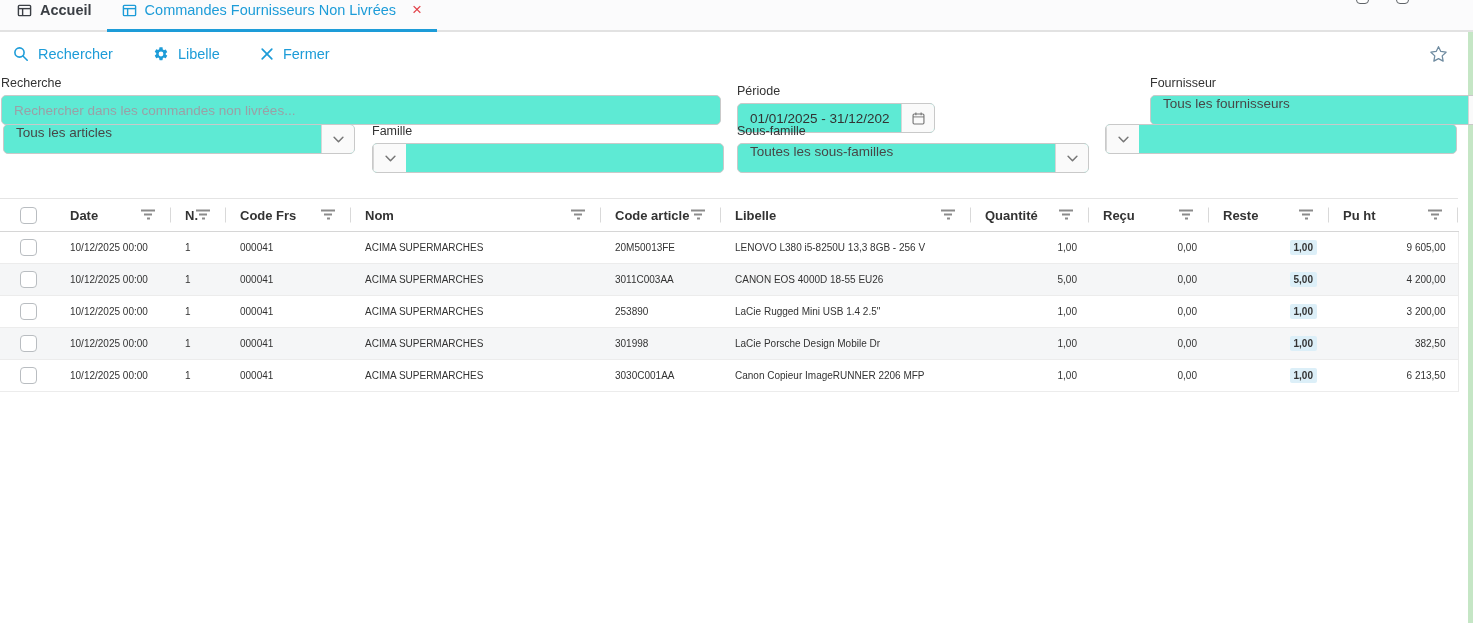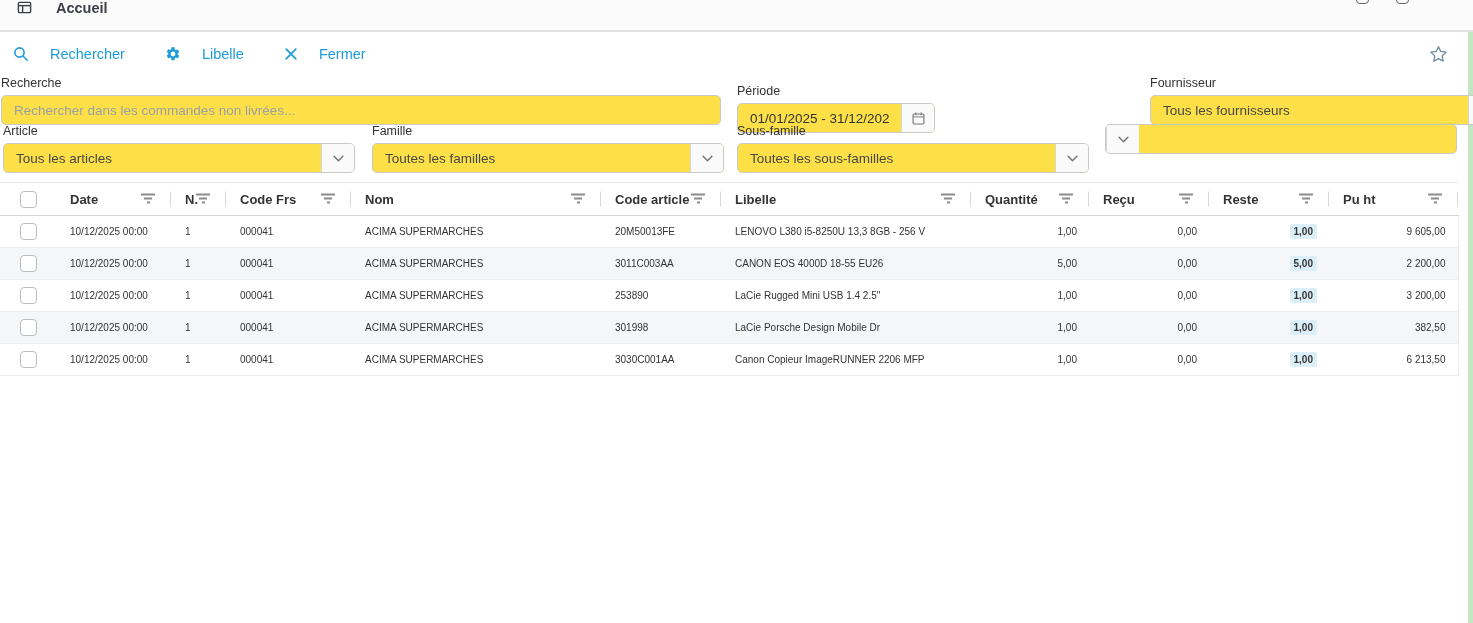--- a/index.html
+++ b/index.html
@@ -6,44 +6,44 @@
     --c-accent:#1d9cd8; --c-tab_close:#e2444b; --c-text:#333333; --c-muted:#8a8a8a;
     --c-border:#d8d8d8; --c-row_alt:#f5f6f7; --c-reste_highlight:#dceff8; --c-edge_strip:#c5e6c5;
   }
   *{box-sizing:border-box}
   body{margin:0;font-family:"Liberation Sans",sans-serif;background:#fff;color:var(--c-text)}
   .page{position:relative;width:1473px;height:623px;overflow:hidden;background:#fff}
   .edge-strip{position:absolute;right:0;top:0;width:5px;height:100%;background:var(--c-edge_strip)}
 
   
   .tabbar{position:relative;height:32px;background:#fbfbfc;border-bottom:2px solid #e2e2e2;display:flex;align-items:stretch;padding-left:2px}
-  .tab{display:flex;align-items:flex-start;gap:24px;padding:0 15px;font-size:14.5px;cursor:pointer;position:relative}
+  .tab{display:flex;align-items:flex-end;gap:8px;padding:12px 15px;font-size:14.5px;cursor:pointer;position:relative}
   .tab-home{color:#3b3f45;font-weight:700}
   .tab-active{color:var(--c-accent)}
   .tab-active::after{content:'';position:absolute;left:0;right:0;bottom:-2px;height:3px;background:var(--c-accent)}
   .tab-close{color:var(--c-tab_close);font-size:17px;line-height:1;margin-left:8px;font-weight:400}
   .clipped-icon{position:absolute;width:13px;height:13px;border:1.5px solid #5f6368;border-radius:4px;top:-9px;background:#fff}
 
   
   .toolbar{display:flex;align-items:center;height:44px;padding:0 25px 0 13px;gap:40px}
-  .tool-btn{display:flex;align-items:center;gap:21px;color:var(--c-accent);font-size:14.5px;cursor:pointer;white-space:nowrap}
+  .tool-btn{display:flex;align-items:center;gap:9px;color:var(--c-accent);font-size:14.5px;cursor:pointer;white-space:nowrap}
   .star-btn{margin-left:auto;cursor:pointer;display:flex;align-items:center}
 
   
   .filters{position:relative;height:106px}
   .fgroup{position:absolute}
   .flabel{display:block;font-size:12.5px;color:#333;margin-bottom:5px}
-  .field{height:30px;border:1px solid #c9c9c9;border-radius:5px;background:#fde047;font-size:13.5px;display:flex;align-items:center;overflow:hidden}
+  .field{height:30px;border:1px solid #c9c9c9;border-radius:5px;background:#5eead4;font-size:13.5px;display:flex;overflow:hidden}
   .field input{border:none;outline:none;flex:1;padding:0 12px;font:inherit;color:#333;background:transparent;min-width:0}
   .field input::placeholder{color:#9aa0a6}
   .sel-text{flex:1;padding:0 12px;color:#474747;white-space:nowrap;overflow:hidden}
   .side-btn{width:33px;align-self:stretch;border-left:1px solid #d6d6d6;display:flex;align-items:center;justify-content:center;background:#fafafa;cursor:pointer;flex:none}
 
   
-  .grid{margin-top:0}
+  .grid{margin-top:16px}
   table{border-collapse:collapse;table-layout:fixed;width:1458px}
   thead th{height:33px;border-top:1px solid #e4e4e4;border-bottom:1px solid #d6d6d6;font-size:13px;font-weight:700;text-align:left;padding:0 0 0 14px;position:relative;color:#333;cursor:pointer}
   thead th:not(.col-check)::after{content:'';position:absolute;right:0;top:50%;transform:translateY(-50%);width:1px;height:15px;background:#d9d9d9}
   .f-icon{position:absolute;right:16px;top:50%;transform:translateY(-50%);width:14px;height:11px;cursor:pointer}
   .f-icon i{display:block;background:#8b8b8b;height:2px;margin:0 auto 2px}
   .f-icon i:nth-child(1){width:14px}.f-icon i:nth-child(2){width:8px}.f-icon i:nth-child(3){width:3px;margin-bottom:0}
   tbody td{height:32px;border-bottom:1px solid #ececec;padding:0 0 0 14px;font-size:10px;white-space:nowrap;overflow:hidden;color:#333}
   tbody td:last-child{border-right:1px solid #ececec}
   td.num{text-align:right;padding-right:12px;padding-left:0}
   tr.alt{background:var(--c-row_alt)}
@@ -62,20 +62,31 @@
     <div class="tab tab-home">
       <span>
         <svg width="15" height="15" viewBox="0 0 16 16">
             <rect x="1.5" y="2.5" width="13" height="11" rx="1" fill="none" stroke="#3b3f45" stroke-width="1.5"></rect>
             <line x1="1.5" y1="6" x2="14.5" y2="6" stroke="#3b3f45" stroke-width="1.5"></line>
             <line x1="6" y1="6" x2="6" y2="13.5" stroke="#3b3f45" stroke-width="1.5"></line>
           </svg>
       </span>
       <span>Accueil</span>
     </div>
+    <div class="tab tab-active">
+      <span>
+        <svg width="15" height="15" viewBox="0 0 16 16">
+            <rect x="1.5" y="2.5" width="13" height="11" rx="1" fill="none" stroke="#1d9cd8" stroke-width="1.5"></rect>
+            <line x1="1.5" y1="6" x2="14.5" y2="6" stroke="#1d9cd8" stroke-width="1.5"></line>
+            <line x1="6" y1="6" x2="6" y2="13.5" stroke="#1d9cd8" stroke-width="1.5"></line>
+          </svg>
+      </span>
+      <span>Commandes Fournisseurs Non Livrées</span>
+      <span class="tab-close">×</span>
+    </div>
     <span class="clipped-icon" style="right:104px"></span>
     <span class="clipped-icon" style="right:64px"></span>
   </div>
 
   <div class="toolbar">
     <div class="tool-btn">
       <span>
         <svg width="16" height="16" viewBox="0 0 16 16">
             <circle cx="6.5" cy="6.5" r="4.6" fill="none" stroke="#1d9cd8" stroke-width="1.6"></circle>
             <line x1="10.2" y1="10.2" x2="14.2" y2="14.2" stroke="#1d9cd8" stroke-width="1.6" stroke-linecap="round"></line>
@@ -139,36 +150,34 @@
         <span class="side-btn">
           <span>
               <svg width="11" height="7" viewBox="0 0 10 6">
                 <polyline points="1,1 5,5 9,1" fill="none" stroke="#777" stroke-width="1.4" stroke-linecap="round" stroke-linejoin="round"></polyline>
               </svg>
             </span>
         </span>
       </div>
     </div>
     <div class="fgroup" style="left:3px;top:48px;width:352px">
-      <span class="flabel">Article</span>
       <div class="field">
         <span class="sel-text">Tous les articles</span>
         <span class="side-btn">
           <span>
               <svg width="11" height="7" viewBox="0 0 10 6">
                 <polyline points="1,1 5,5 9,1" fill="none" stroke="#777" stroke-width="1.4" stroke-linecap="round" stroke-linejoin="round"></polyline>
               </svg>
             </span>
         </span>
       </div>
     </div>
     <div class="fgroup" style="left:372px;top:48px;width:352px">
       <span class="flabel">Famille</span>
       <div class="field">
-        <span class="sel-text">Toutes les familles</span>
         <span class="side-btn">
           <span>
               <svg width="11" height="7" viewBox="0 0 10 6">
                 <polyline points="1,1 5,5 9,1" fill="none" stroke="#777" stroke-width="1.4" stroke-linecap="round" stroke-linejoin="round"></polyline>
               </svg>
             </span>
         </span>
       </div>
     </div>
     <div class="fgroup" style="left:737px;top:48px;width:352px">
@@ -291,21 +300,21 @@
             </td>
             <td>10/12/2025 00:00</td>
             <td>1</td>
             <td>000041</td>
             <td>ACIMA SUPERMARCHES</td>
             <td>3011C003AA</td>
             <td>CANON EOS 4000D 18-55 EU26</td>
             <td class="num">5,00</td>
             <td class="num">0,00</td>
             <td class="num"><span class="reste-pill">5,00</span></td>
-            <td class="num">2 200,00</td>
+            <td class="num">4 200,00</td>
           </tr>
           <tr>
             <td class="col-check">
               <div class="checkbox"></div>
             </td>
             <td>10/12/2025 00:00</td>
             <td>1</td>
             <td>000041</td>
             <td>ACIMA SUPERMARCHES</td>
             <td>253890</td>

